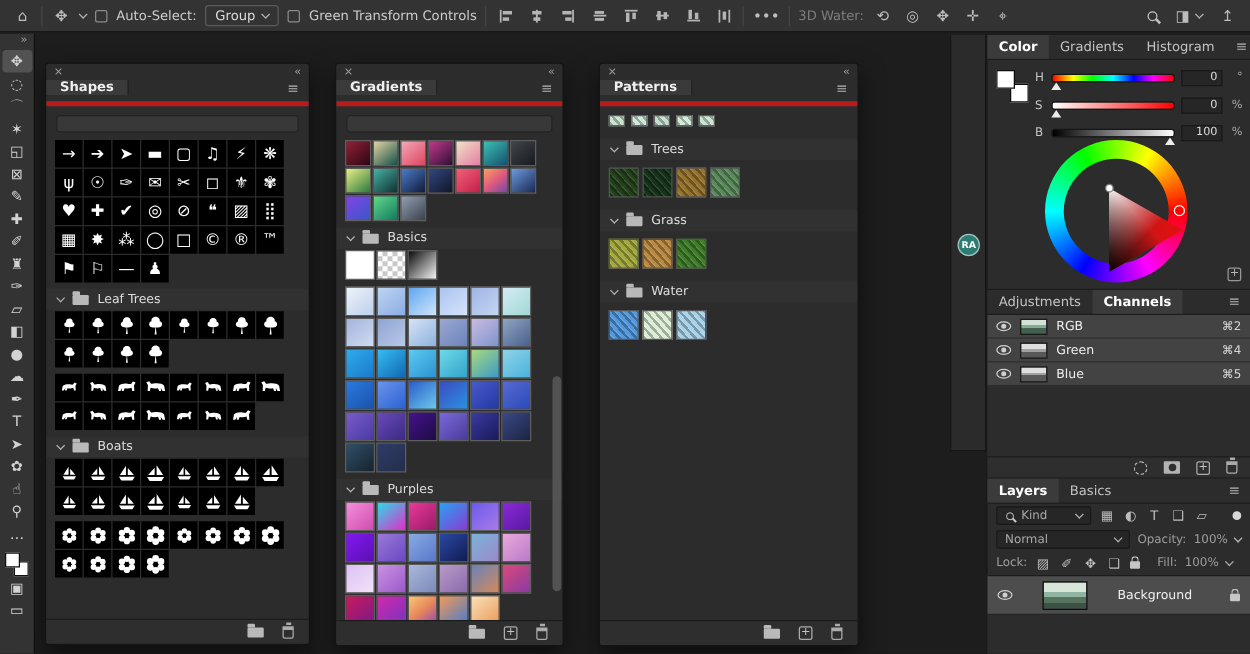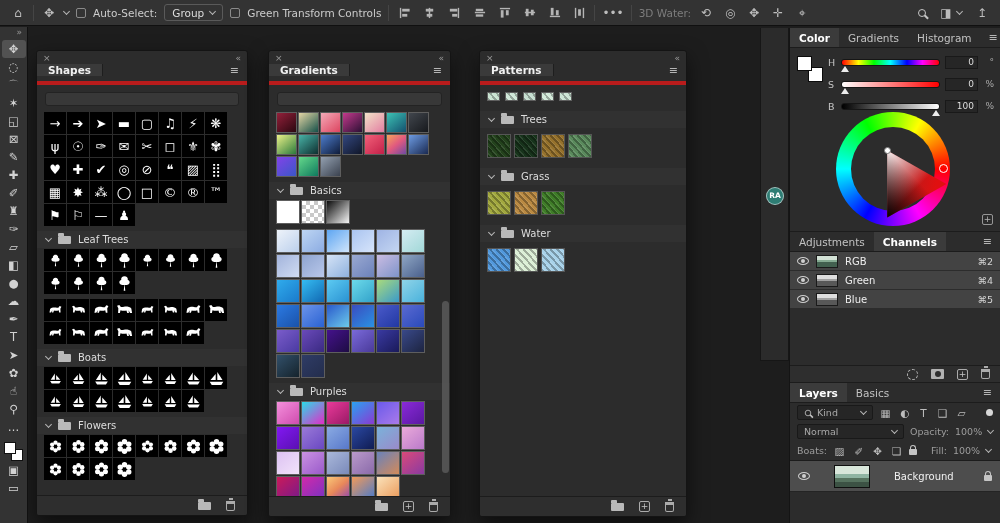--- a/index.html
+++ b/index.html
@@ -712,25 +712,20 @@
           </svg>
         </div>
         <div class="shape-cell">
           <svg viewBox="0 0 24 24" width="19" height="19" style="transform:scaleX(1) scale(0.94)">
             <g fill="#fff">
               <path d="M11 4v10H4.5L11 4zm2 2.5L19.5 14H13V6.5zM3.5 16h17L18 20H6l-2.5-4z"></path>
             </g>
           </svg>
         </div>
       </div>
-    <div class="group-row">
-      <span class="chev"></span>
-      <span class="icon-folder"></span>
-      <span>Flowers</span>
-    </div>
     <div class="cell-grid">
         <div class="shape-cell">
           <svg viewBox="0 0 24 24" width="19" height="19" style="transform:scaleX(1) scale(0.80)">
             <g fill="#fff">
               <circle cx="12" cy="6" r="3.4"></circle>
               <circle cx="17.3" cy="9" r="3.4"></circle>
               <circle cx="17.3" cy="15" r="3.4"></circle>
               <circle cx="12" cy="18" r="3.4"></circle>
               <circle cx="6.7" cy="15" r="3.4"></circle>
               <circle cx="6.7" cy="9" r="3.4"></circle>
@@ -1205,21 +1200,21 @@
     <span class="inset" style="width:112px">
       <span>Normal</span>
       <span class="chev" style="margin-left:auto"></span>
     </span>
     <span>Opacity:</span>
     <span>100%</span>
     <span class="chev"></span>
   </div>
 
   <div class="ctrl-row" style="height:19px">
-    <span>Boats:</span>
+    <span>Lock:</span>
     <span class="filt">▨</span>
     <span class="filt">✐</span>
     <span class="filt">✥</span>
     <span class="filt">❏</span>
     <span class="icon-lock"></span>
     <span style="margin-left:8px">Fill:</span>
     <span>100%</span>
     <span class="chev"></span>
   </div>
 

